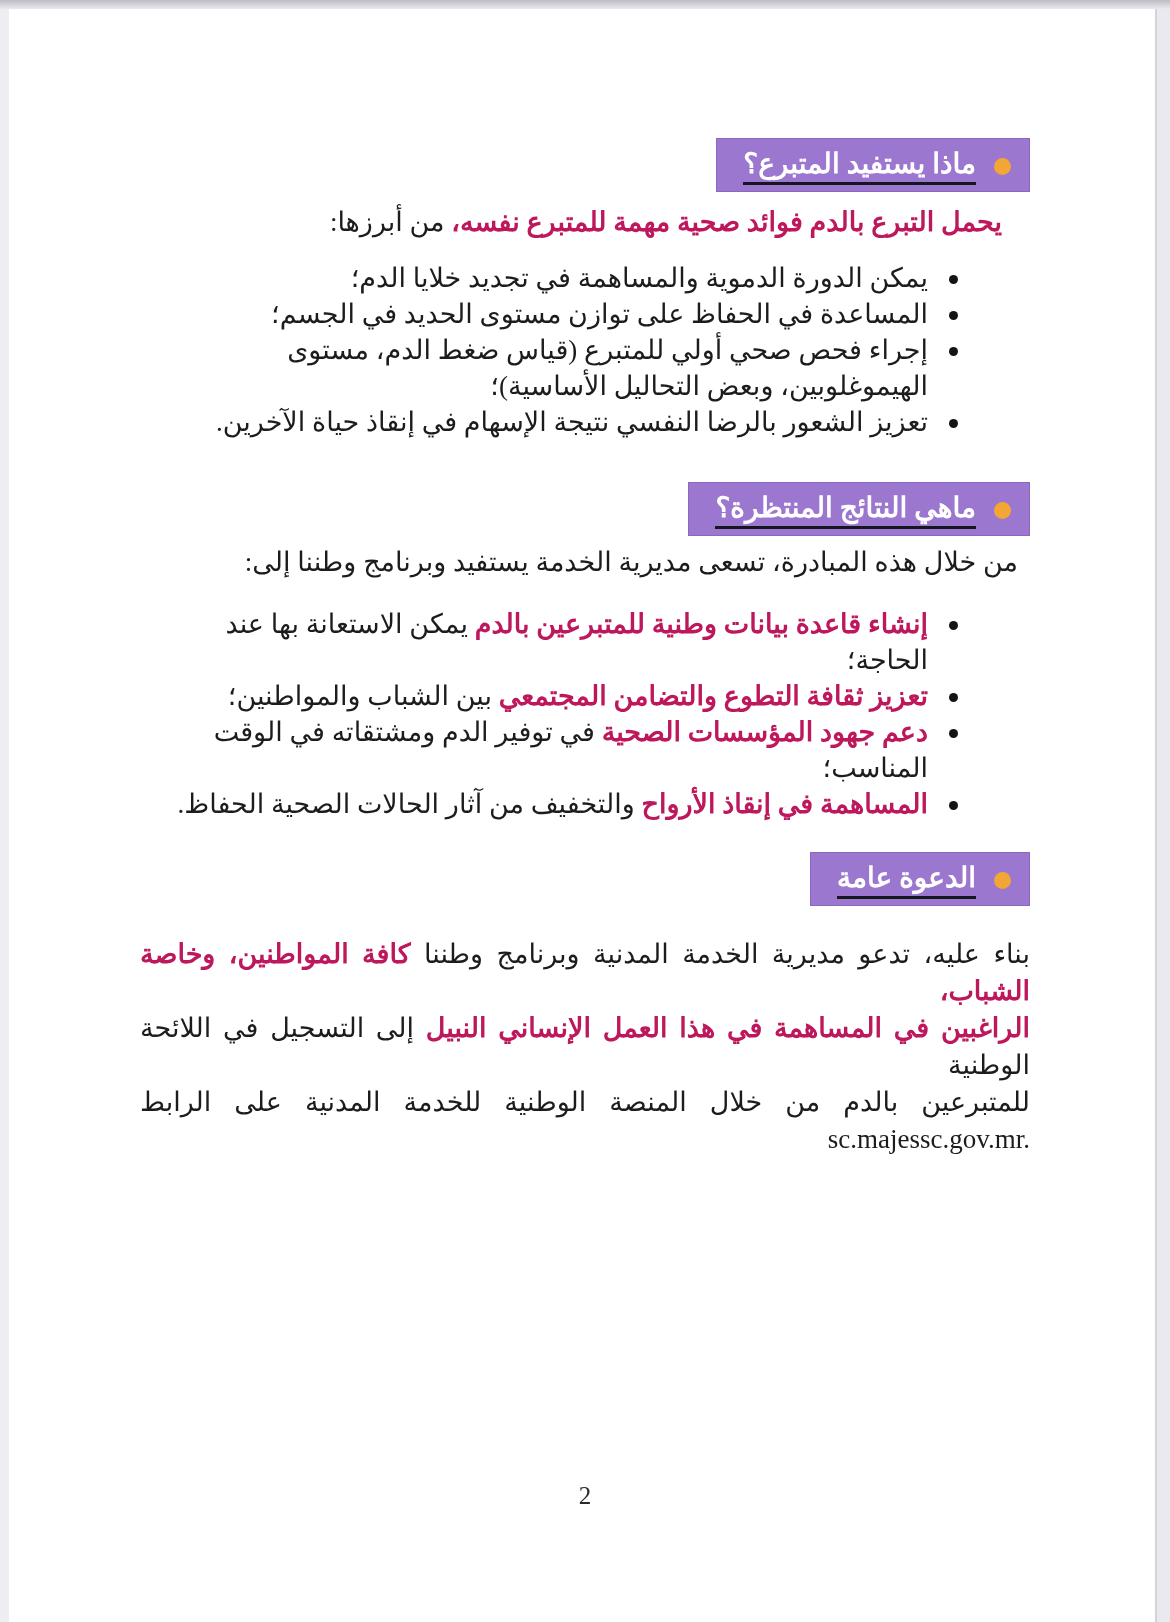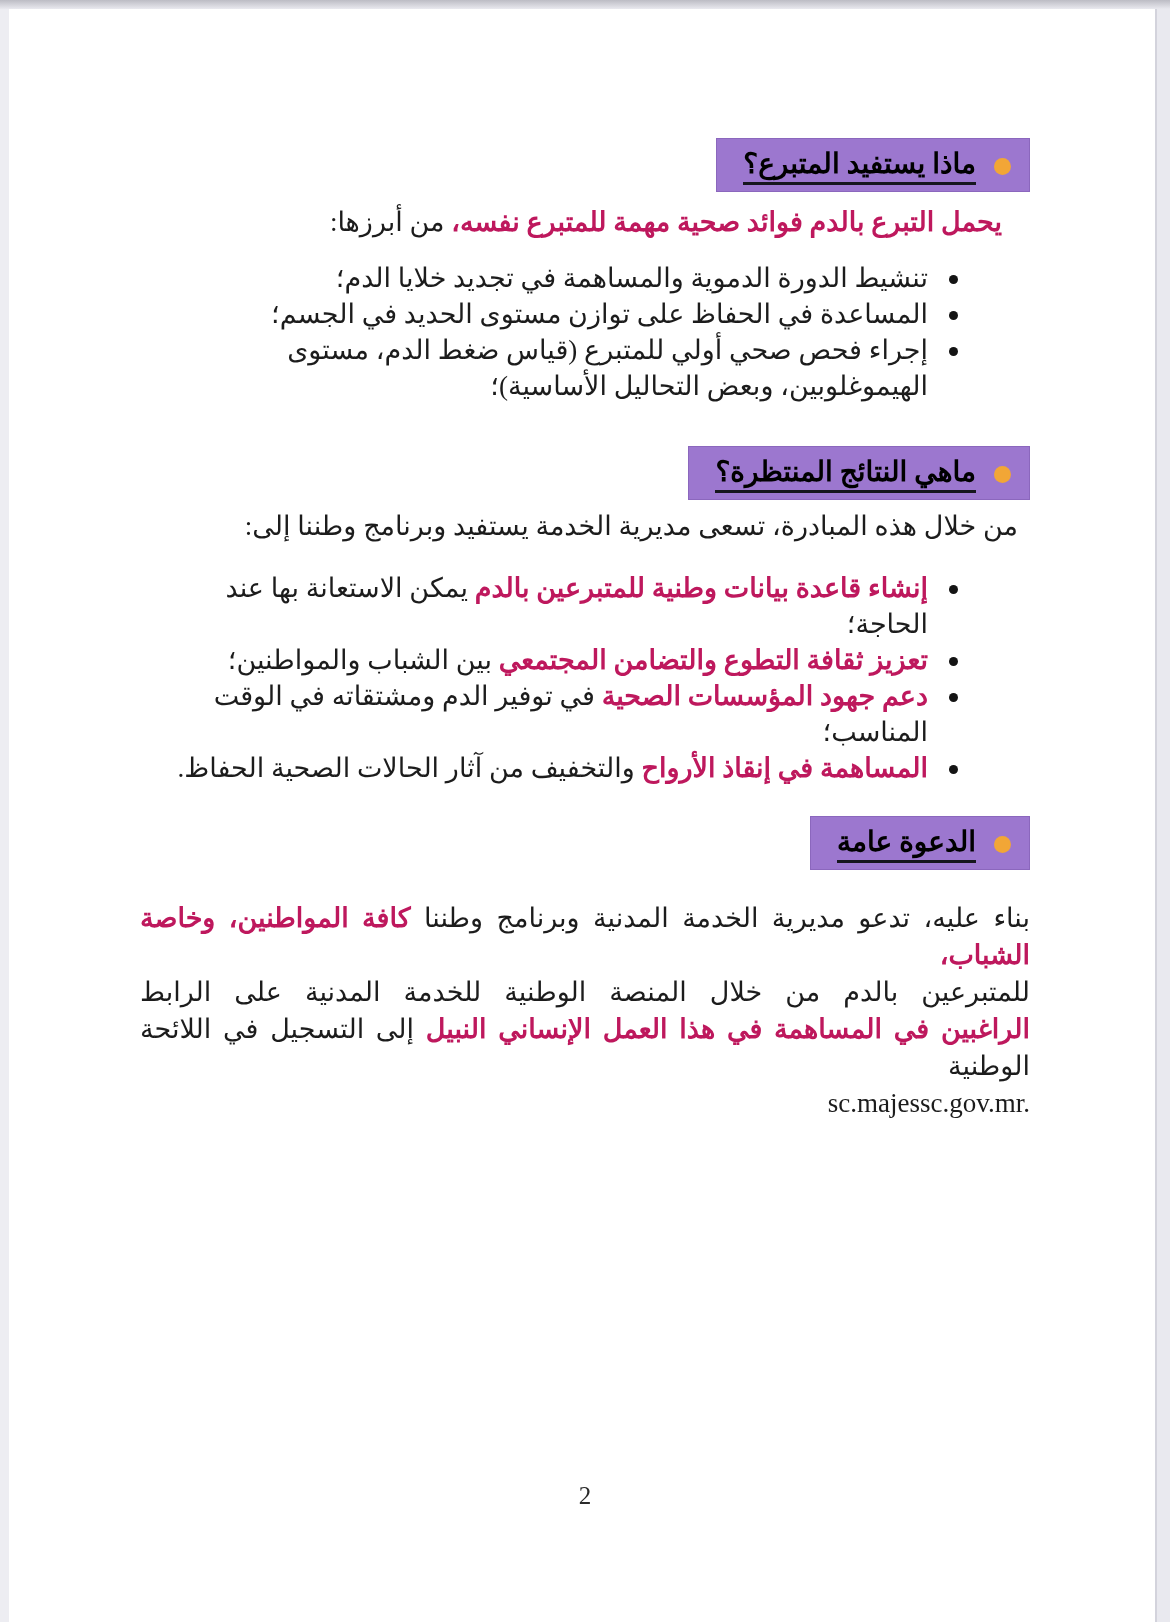--- a/index.html
+++ b/index.html
@@ -25,21 +25,21 @@
   .hbox{
     display:inline-block;background:var(--highlight,#9c77cf);
     border:1px solid #8b67bd;
     padding:8px 18px 11px 26px;
   }
   .hdot{
     display:inline-block;width:17px;height:17px;border-radius:50%;
     background:var(--dot,#f2a636);vertical-align:middle;margin-left:18px;
   }
   .htxt{
-    font-weight:bold;font-size:28px;color:#000000;
+    font-weight:bold;font-size:28px;color:#ffffff;
     border-bottom:3px solid #16161e;padding-bottom:3px;
   }
   .intro{margin:12px 0 0;}
   .intro.ind1{text-indent:28px;}
   .intro.ind2{margin-top:8px;text-indent:12px;}
   b{font-weight:bold;color:#be185d;}
   .blist{margin-top:20px;padding-right:72px;}
   .blist.second{margin-top:26px;}
   .bitem{display:flex;align-items:flex-start;}
   .bdot{
@@ -68,29 +68,33 @@
   <div class="h-row first">
     <span class="hbox">
       <span class="hdot"></span><span class="htxt">ماذا يستفيد المتبرع؟</span>
     </span>
   </div>
   <p class="intro ind1"><b>يحمل التبرع بالدم فوائد صحية مهمة للمتبرع نفسه،</b><span> من أبرزها:</span></p>
 
   <div class="blist">
     <div class="bitem">
       <span class="bdot"></span>
-      <span class="btxt">تنشيط الدورة الدموية والمساهمة في تجديد خلايا الدم؛</span>
+      <span class="btxt">يمكن الدورة الدموية والمساهمة في تجديد خلايا الدم؛</span>
     </div>
     <div class="bitem">
       <span class="bdot"></span>
       <span class="btxt">المساعدة في الحفاظ على توازن مستوى الحديد في الجسم؛</span>
     </div>
     <div class="bitem">
       <span class="bdot"></span>
       <span class="btxt">إجراء فحص صحي أولي للمتبرع (قياس ضغط الدم، مستوى الهيموغلوبين، وبعض التحاليل الأساسية)؛</span>
+    </div>
+    <div class="bitem">
+      <span class="bdot"></span>
+      <span class="btxt">تعزيز الشعور بالرضا النفسي نتيجة الإسهام في إنقاذ حياة الآخرين.</span>
     </div>
   </div>
 
   <div class="h-row second">
     <span class="hbox">
       <span class="hdot"></span><span class="htxt">ماهي النتائج المنتظرة؟</span>
     </span>
   </div>
   <p class="intro ind2"><span>من خلال هذه المبادرة، تسعى مديرية الخدمة يستفيد وبرنامج وطننا إلى:</span></p>
 
@@ -114,20 +118,20 @@
   </div>
 
   <div class="h-row third">
     <span class="hbox">
       <span class="hdot"></span><span class="htxt">الدعوة عامة</span>
     </span>
   </div>
 
   <div class="para">
     <div class="jline"><span>بناء عليه، تدعو مديرية الخدمة المدنية وبرنامج وطننا </span><b>كافة المواطنين، وخاصة الشباب،</b></div>
+    <div class="jline"><b>الراغبين في المساهمة في هذا العمل الإنساني النبيل</b><span> إلى التسجيل في اللائحة الوطنية</span></div>
     <div class="jline"><span>للمتبرعين بالدم من خلال المنصة الوطنية للخدمة المدنية على الرابط</span></div>
-    <div class="jline"><b>الراغبين في المساهمة في هذا العمل الإنساني النبيل</b><span> إلى التسجيل في اللائحة الوطنية</span></div>
     <div class="link-line"><span class="link">sc.majessc.gov.mr.</span></div>
   </div>
 
 </div>
 
 <div class="page-number">2</div>
 
 </body></html>

